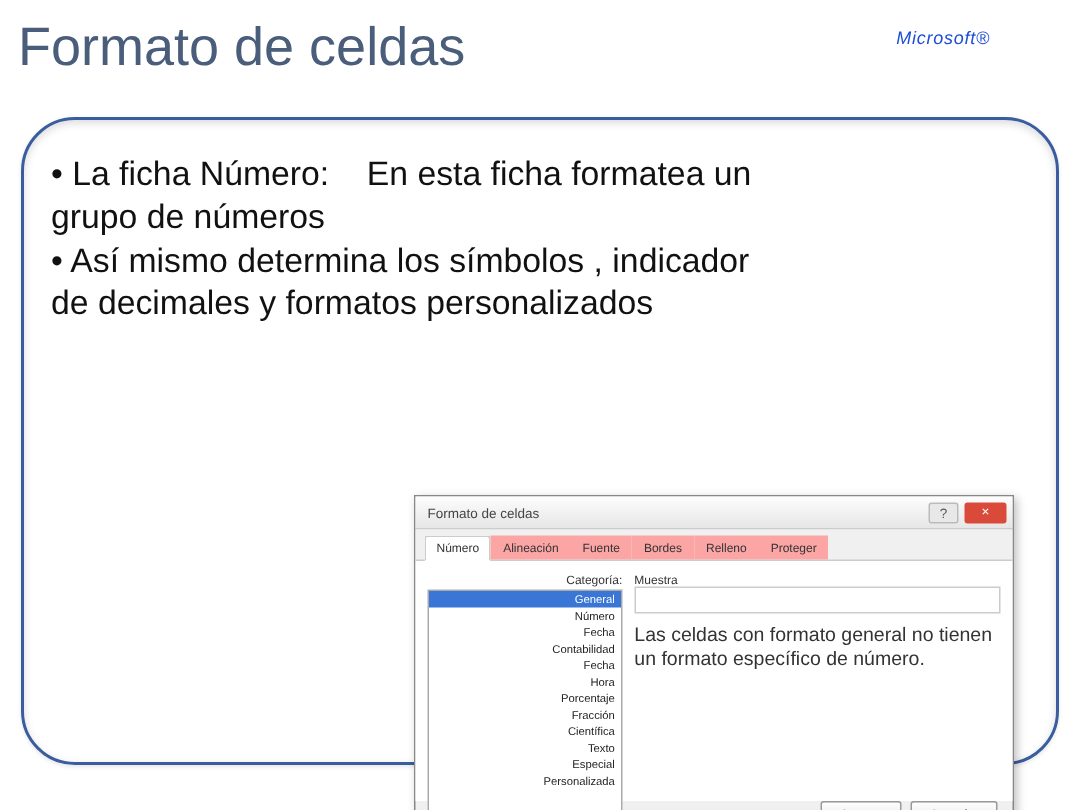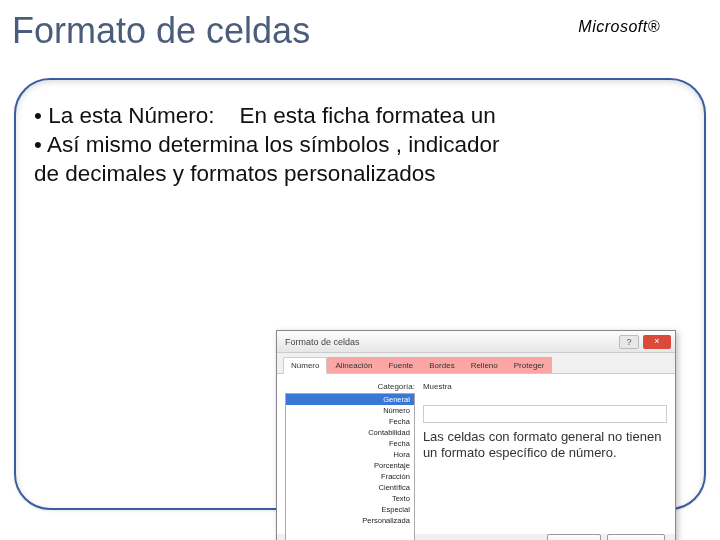--- a/index.html
+++ b/index.html
@@ -16,22 +16,22 @@
       top: 10px;
       left: 12px;
       font-size: 36px;
       color: #4a5d7a;
       font-weight: normal;
     }
     .watermark {
       position: absolute;
       top: 18px;
       right: 60px;
-      font-size: 16px;
-      color: #000000;
+      font-size: 12px;
+      color: #1d4ed8;
       font-style: italic;
       letter-spacing: 0.5px;
     }
     .content-box {
       position: absolute;
       top: 78px;
       left: 14px;
       right: 14px;
       bottom: 30px;
       border: 2px solid #3a5d9f;
@@ -142,21 +142,21 @@
       padding: 1px 4px;
     }
     .category-list .selected {
       background: #3a76d6;
       color: #fff;
     }
     .sample-col { flex: 1; }
     .sample-label {
       font-size: 8px;
       color: #333;
-      margin-bottom: 14px;
+      margin-bottom: 0;
     }
     .sample-box {
       border: 1px solid #ccc;
       height: 18px;
       background: #fff;
       margin-bottom: 6px;
     }
     .sample-desc {
       font-size: 13px;
       color: #333;
@@ -180,23 +180,24 @@
   </style>
 </head>
 <body>
 
 <div class="slide-title">Formato de celdas</div>
 <div class="watermark">Microsoft®</div>
 
 <div class="content-box">
   <div class="bullet-text">
     <p>
-      <span>• La esta Número:</span>&nbsp;&nbsp;&nbsp;
+      <span>• La ficha Número:</span>&nbsp;&nbsp;&nbsp;
       <span>En esta ficha formatea un</span>
     </p>
+    <p>grupo de números</p>
     <p>• Así  mismo determina los símbolos , indicador</p>
     <p>de decimales y formatos personalizados</p>
   </div>
 
   <div class="dialog">
     <div class="dialog-titlebar">
       <span class="dialog-title">Formato de celdas</span>
       <div class="dialog-win-buttons">
         <div class="dialog-help">?</div>
         <div class="dialog-close">

